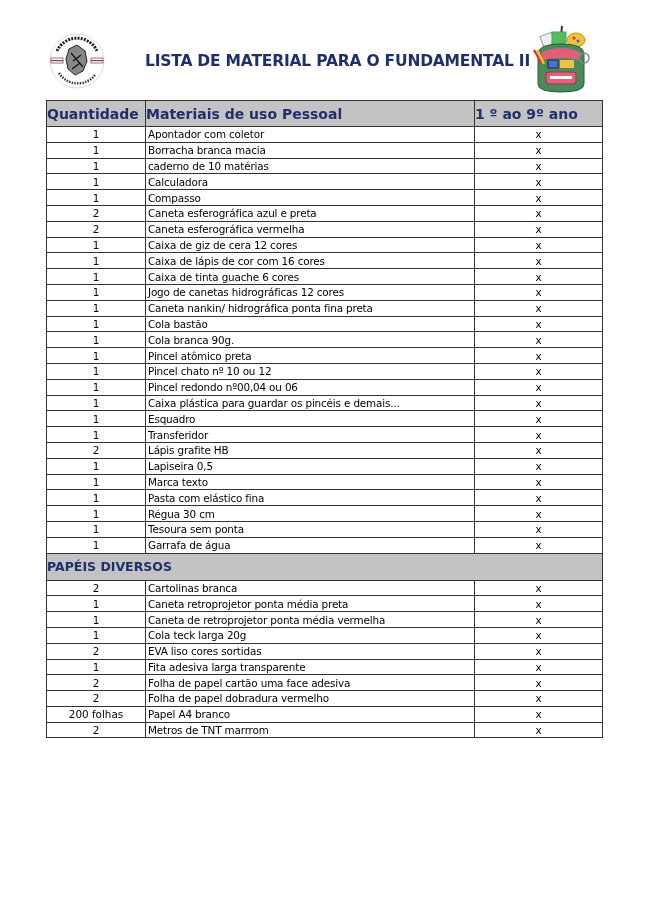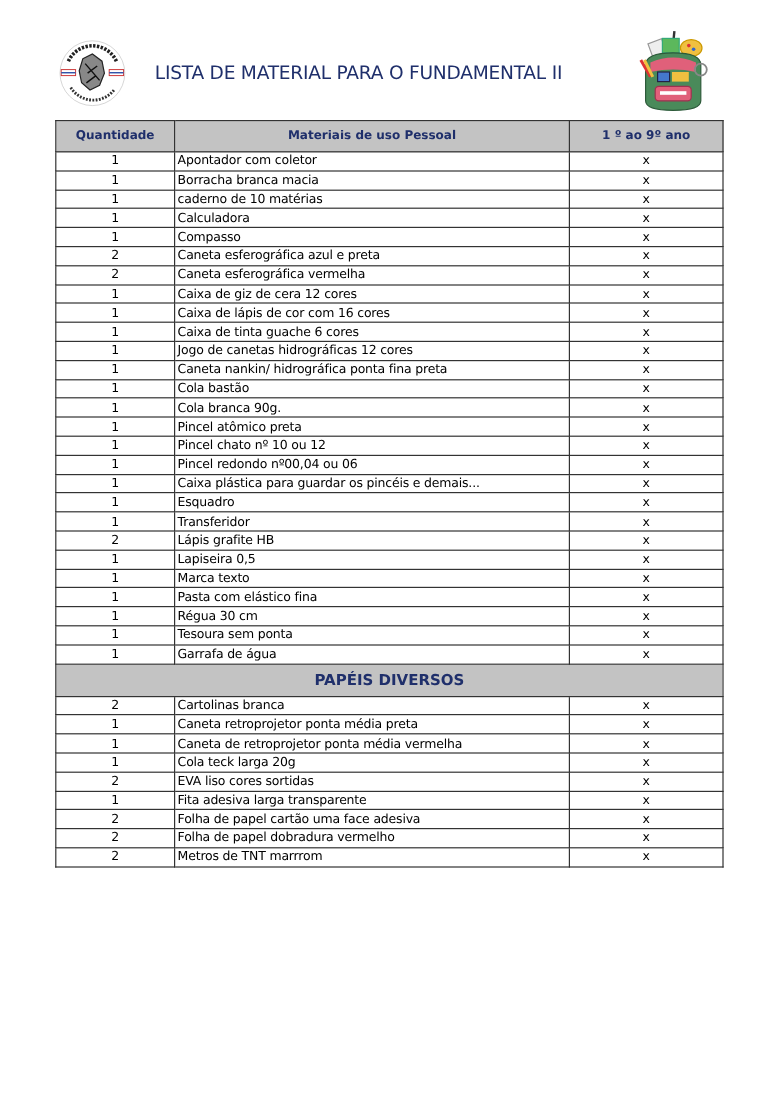--- a/index.html
+++ b/index.html
@@ -1,33 +1,33 @@
 <!DOCTYPE html>
 <html><head>
 <meta charset="utf-8">
 <style>
   html, body { margin: 0; padding: 0; background: #ffffff; }
   body { width: 650px; height: 918px; position: relative; overflow: hidden;
          font-family: "DejaVu Sans", sans-serif; color: #000; }
   .logo { position: absolute; left: 47px; top: 31px; width: 60px; height: 60px; }
-  .title { position: absolute; left: 129px; top: 52px; font-size: 15.5px; font-weight: normal;
+  .title { position: absolute; left: 145px; top: 52px; font-size: 15.5px; font-weight: bold;
            color: #1f2f6b; letter-spacing: -0.2px; white-space: nowrap; }
   .backpack { position: absolute; left: 530px; top: 24px; width: 62px; height: 70px; }
   table { position: absolute; left: 46px; top: 100px; width: 556px; border-collapse: collapse;
           table-layout: fixed; border: 1.5px solid #333; }
   col.c1 { width: 99px; } col.c2 { width: 329px; } col.c3 { width: 128px; }
-  th { background: #c3c3c3; color: #1f2f6b; font-weight: bold; font-size: 10px;
-       height: 25px; border: 1px solid #333; padding: 0; text-align: center; }
+  th { background: #c3c3c3; color: #1f2f6b; font-weight: bold; font-size: 14px;
+       height: 25px; border: 1px solid #333; padding: 0; text-align: left; }
   td { border: 1px solid #333; font-size: 10.4px; height: 14.8px; padding: 0; line-height: 14px;
        white-space: nowrap; overflow: hidden; }
   td.q { text-align: center; }
   td.m { text-align: left; padding-left: 2px; letter-spacing: -0.15px; }
   td.y { text-align: center; }
   tr.section td { background: #c3c3c3; color: #1f2f6b; font-weight: bold; font-size: 12.5px;
-                  text-align: center; height: 26px; }
+                  text-align: left; height: 26px; }
 </style>
 </head>
 <body>
 
 <div class="logo" aria-label="Colégio São Jorge">
   <svg width="60" height="60" viewBox="0 0 60 60">
     <circle cx="30" cy="30" r="27" fill="#fff" stroke="#bbb" stroke-width="0.5"></circle>
     <path d="M10 20 A22 22 0 0 1 50 20" fill="none" stroke="#222" stroke-width="3" stroke-dasharray="2 1.2"></path>
     <path d="M12 42 A22 22 0 0 0 48 44" fill="none" stroke="#333" stroke-width="2.4" stroke-dasharray="1.5 1.2"></path>
     <rect x="4" y="27" width="12" height="5" fill="#fff" stroke="#c33" stroke-width="0.8"></rect>
@@ -251,18 +251,23 @@
         <td class="q">2</td>
         <td class="m">Folha de papel cartão uma face adesiva</td>
         <td class="y">x</td>
       </tr>
       <tr>
         <td class="q">2</td>
         <td class="m">Folha de papel dobradura vermelho</td>
         <td class="y">x</td>
       </tr>
       <tr>
+        <td class="q">200 folhas</td>
+        <td class="m">Papel A4 branco</td>
+        <td class="y">x</td>
+      </tr>
+      <tr>
         <td class="q">2</td>
         <td class="m">Metros de TNT marrrom</td>
         <td class="y">x</td>
       </tr>
     </tbody>
 </table>
 
 </body></html>

